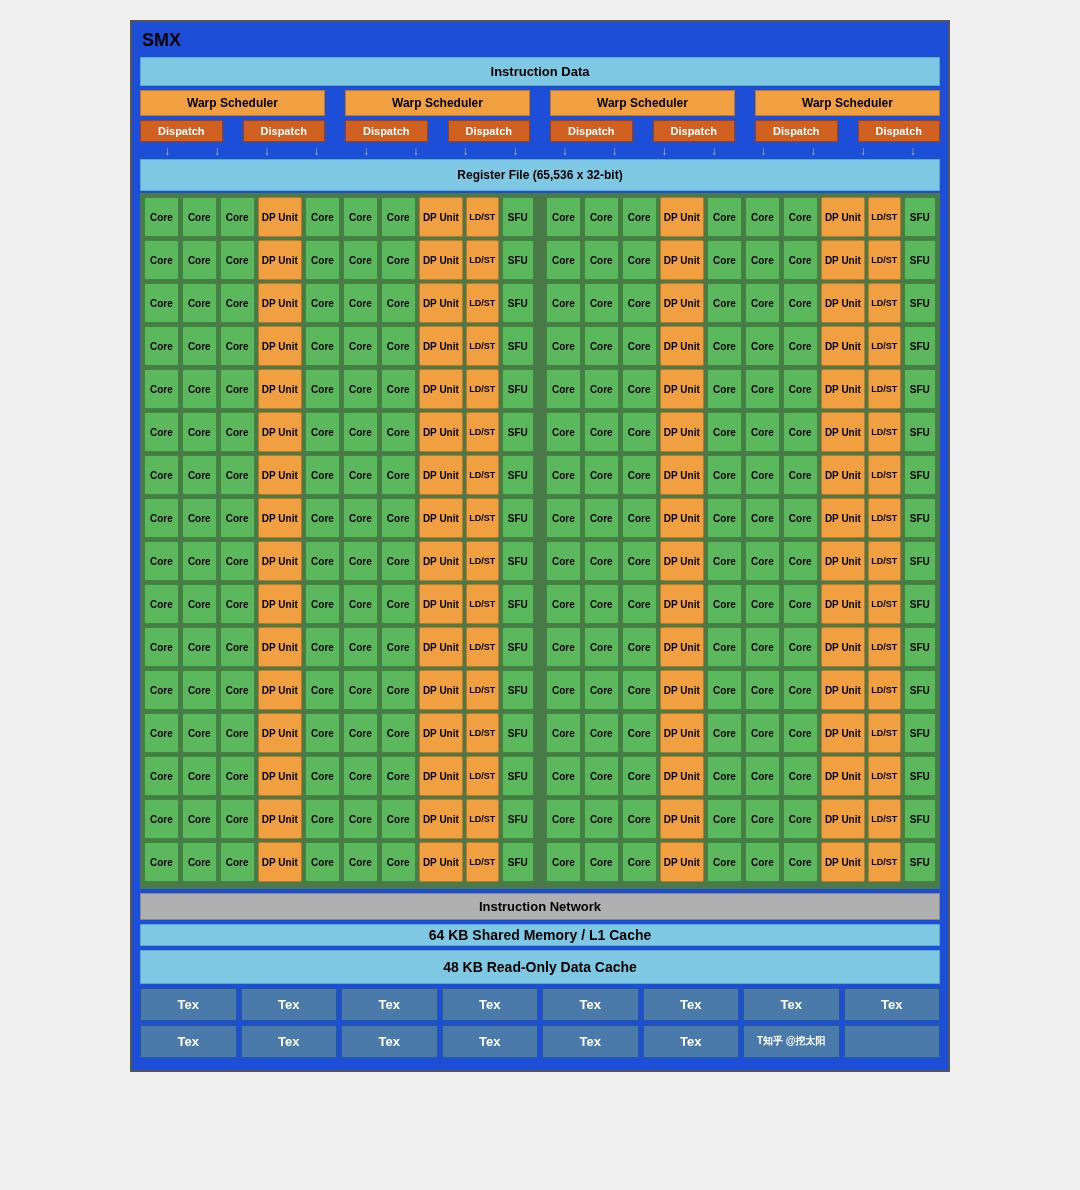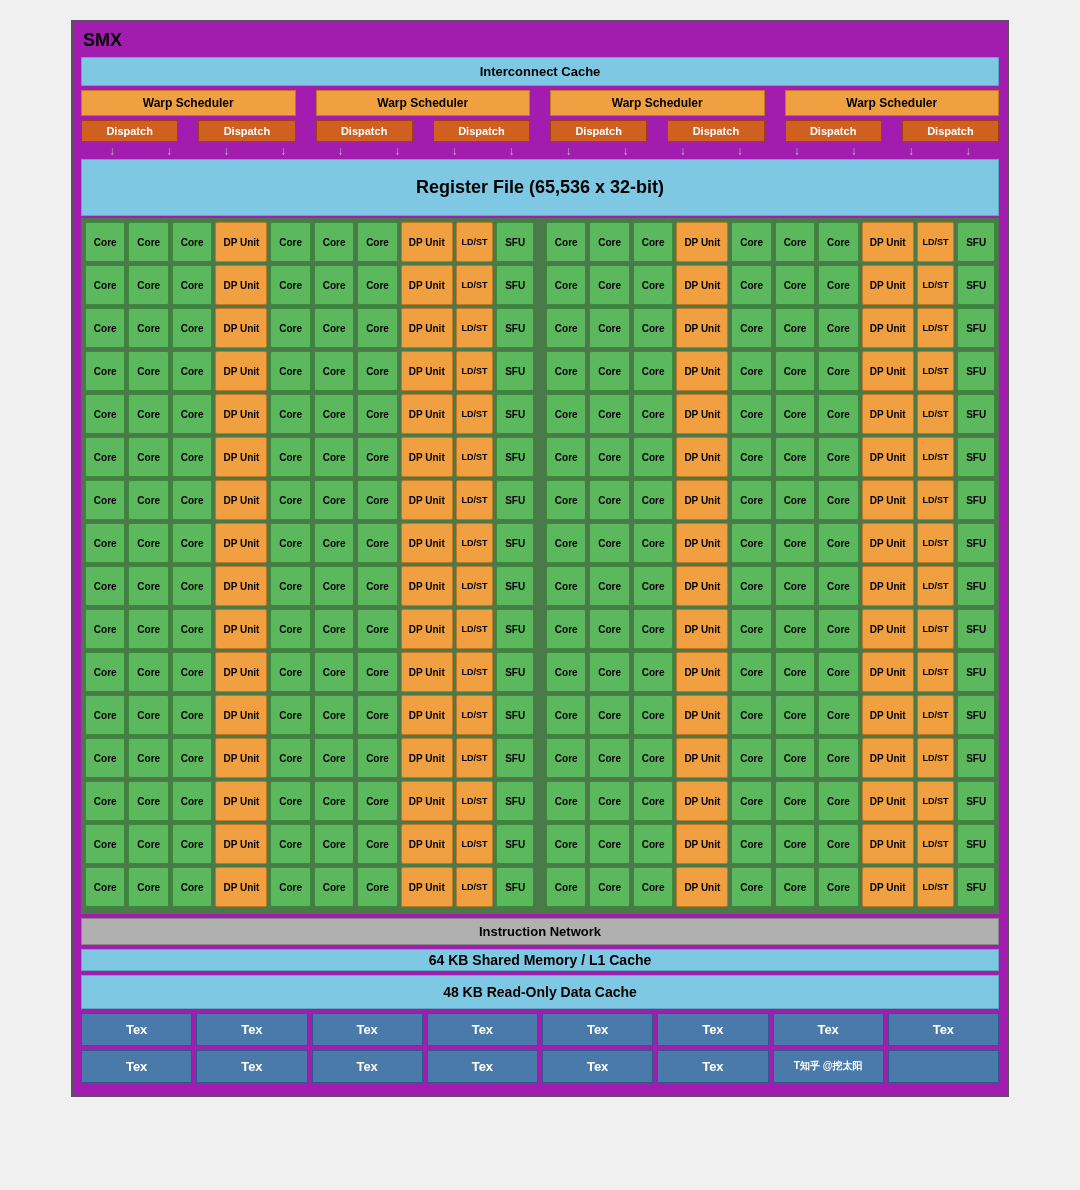--- a/index.html
+++ b/index.html
@@ -5,24 +5,24 @@
     * { box-sizing: border-box; margin: 0; padding: 0; }
     body {
       background: #f0f0f0;
       font-family: Arial, sans-serif;
       display: flex;
       justify-content: center;
       align-items: flex-start;
       padding: 20px;
     }
     .smx-container {
-      background: #a21caf;
+      background: #1d4ed8;
       border: 2px solid #555;
       padding: 8px;
-      width: 938px;
+      width: 820px;
     }
     .smx-title {
       font-size: 18px;
       font-weight: bold;
       color: #000;
       margin-bottom: 6px;
       padding-left: 2px;
     }
     .instruction-cache {
       background: #7ec8e3;
@@ -61,23 +61,23 @@
       padding: 4px 2px;
       font-weight: bold;
       font-size: 11px;
       color: #fff;
       flex: 1;
     }
     .register-file {
       background: #7ec8e3;
       border: 1px solid #5aaac0;
       text-align: center;
-      padding: 17px 4px;
-      font-weight: bold;
-      font-size: 18px;
+      padding: 8px 4px;
+      font-weight: bold;
+      font-size: 12px;
       color: #000;
       margin-bottom: 2px;
     }
     .core-grid-area {
       background: #4a7a4a;
       padding: 4px;
       margin-bottom: 4px;
     }
     .core-row {
       display: flex;
@@ -184,21 +184,21 @@
       font-size: 12px;
       min-height: 12px;
     }
   </style>
 </head>
 <body>
 
 <div class="smx-container">
   <div class="smx-title">SMX</div>
 
-  <div class="instruction-cache">Interconnect Cache</div>
+  <div class="instruction-cache">Instruction Data</div>
 
   <div class="warp-row">
     <div class="warp-scheduler">Warp Scheduler</div>
     <div class="warp-scheduler">Warp Scheduler</div>
     <div class="warp-scheduler">Warp Scheduler</div>
     <div class="warp-scheduler">Warp Scheduler</div>
   </div>
 
   <div class="dispatch-row">
     <div class="dispatch-unit">Dispatch</div>

